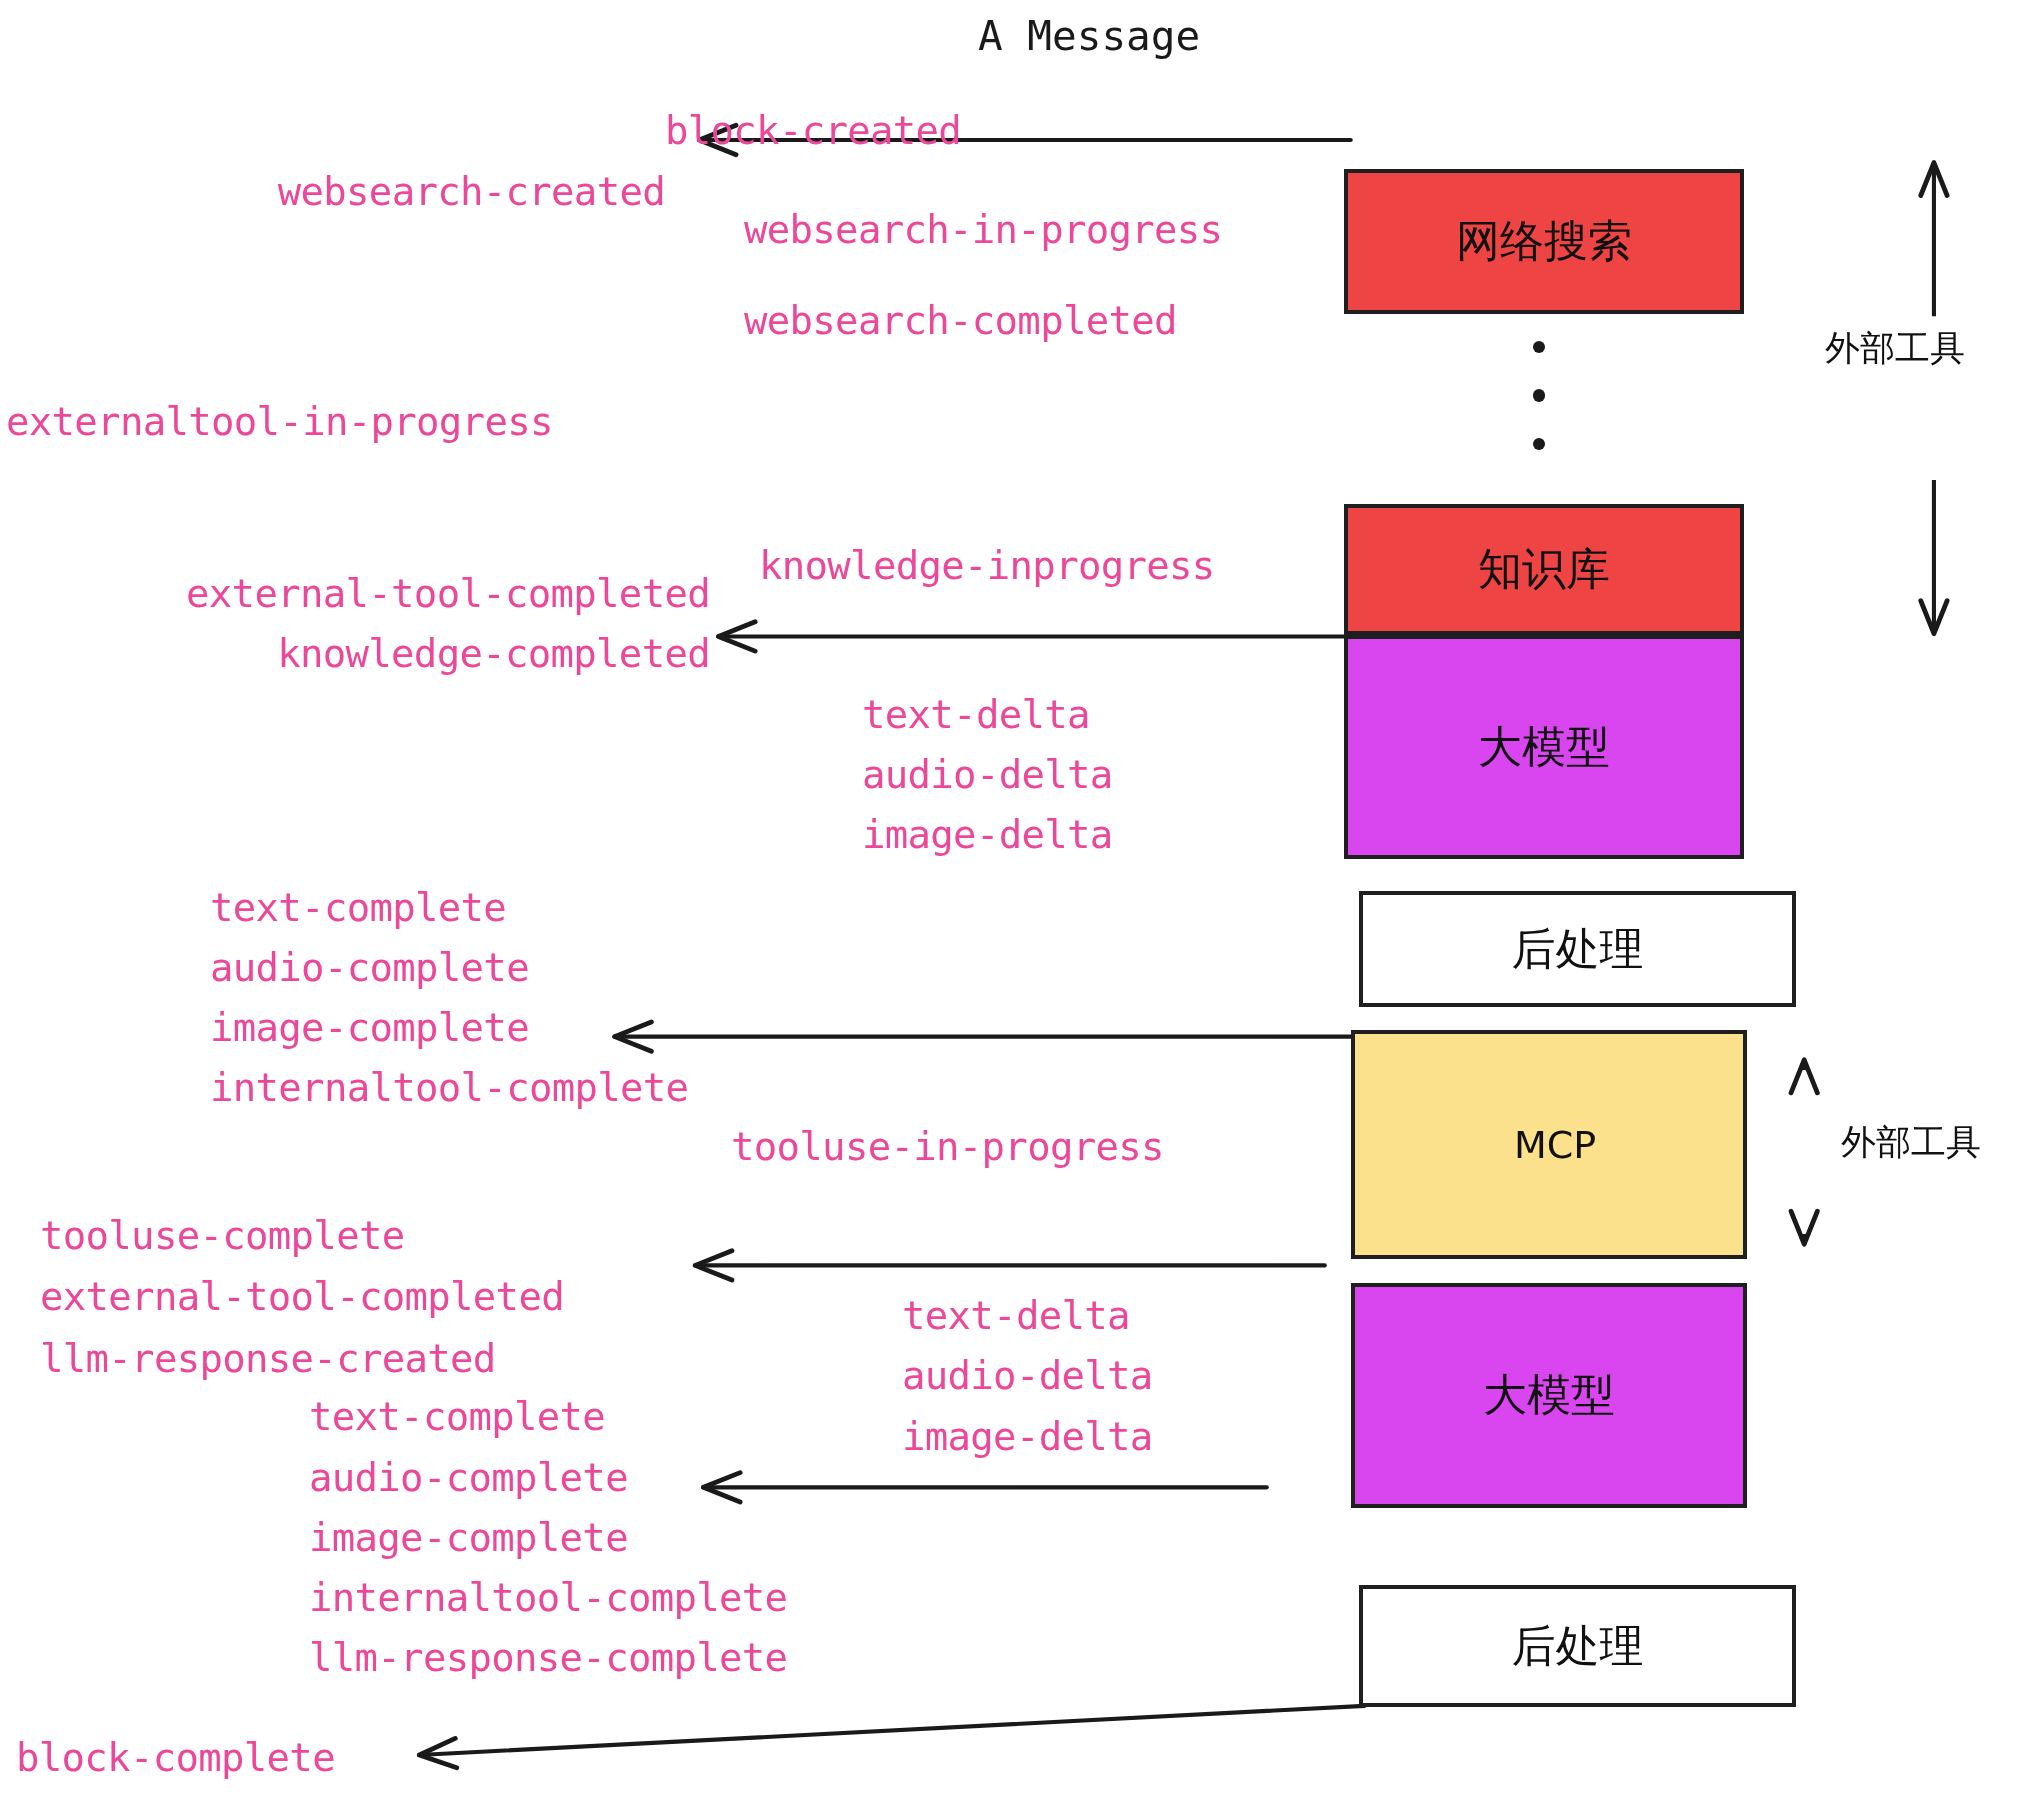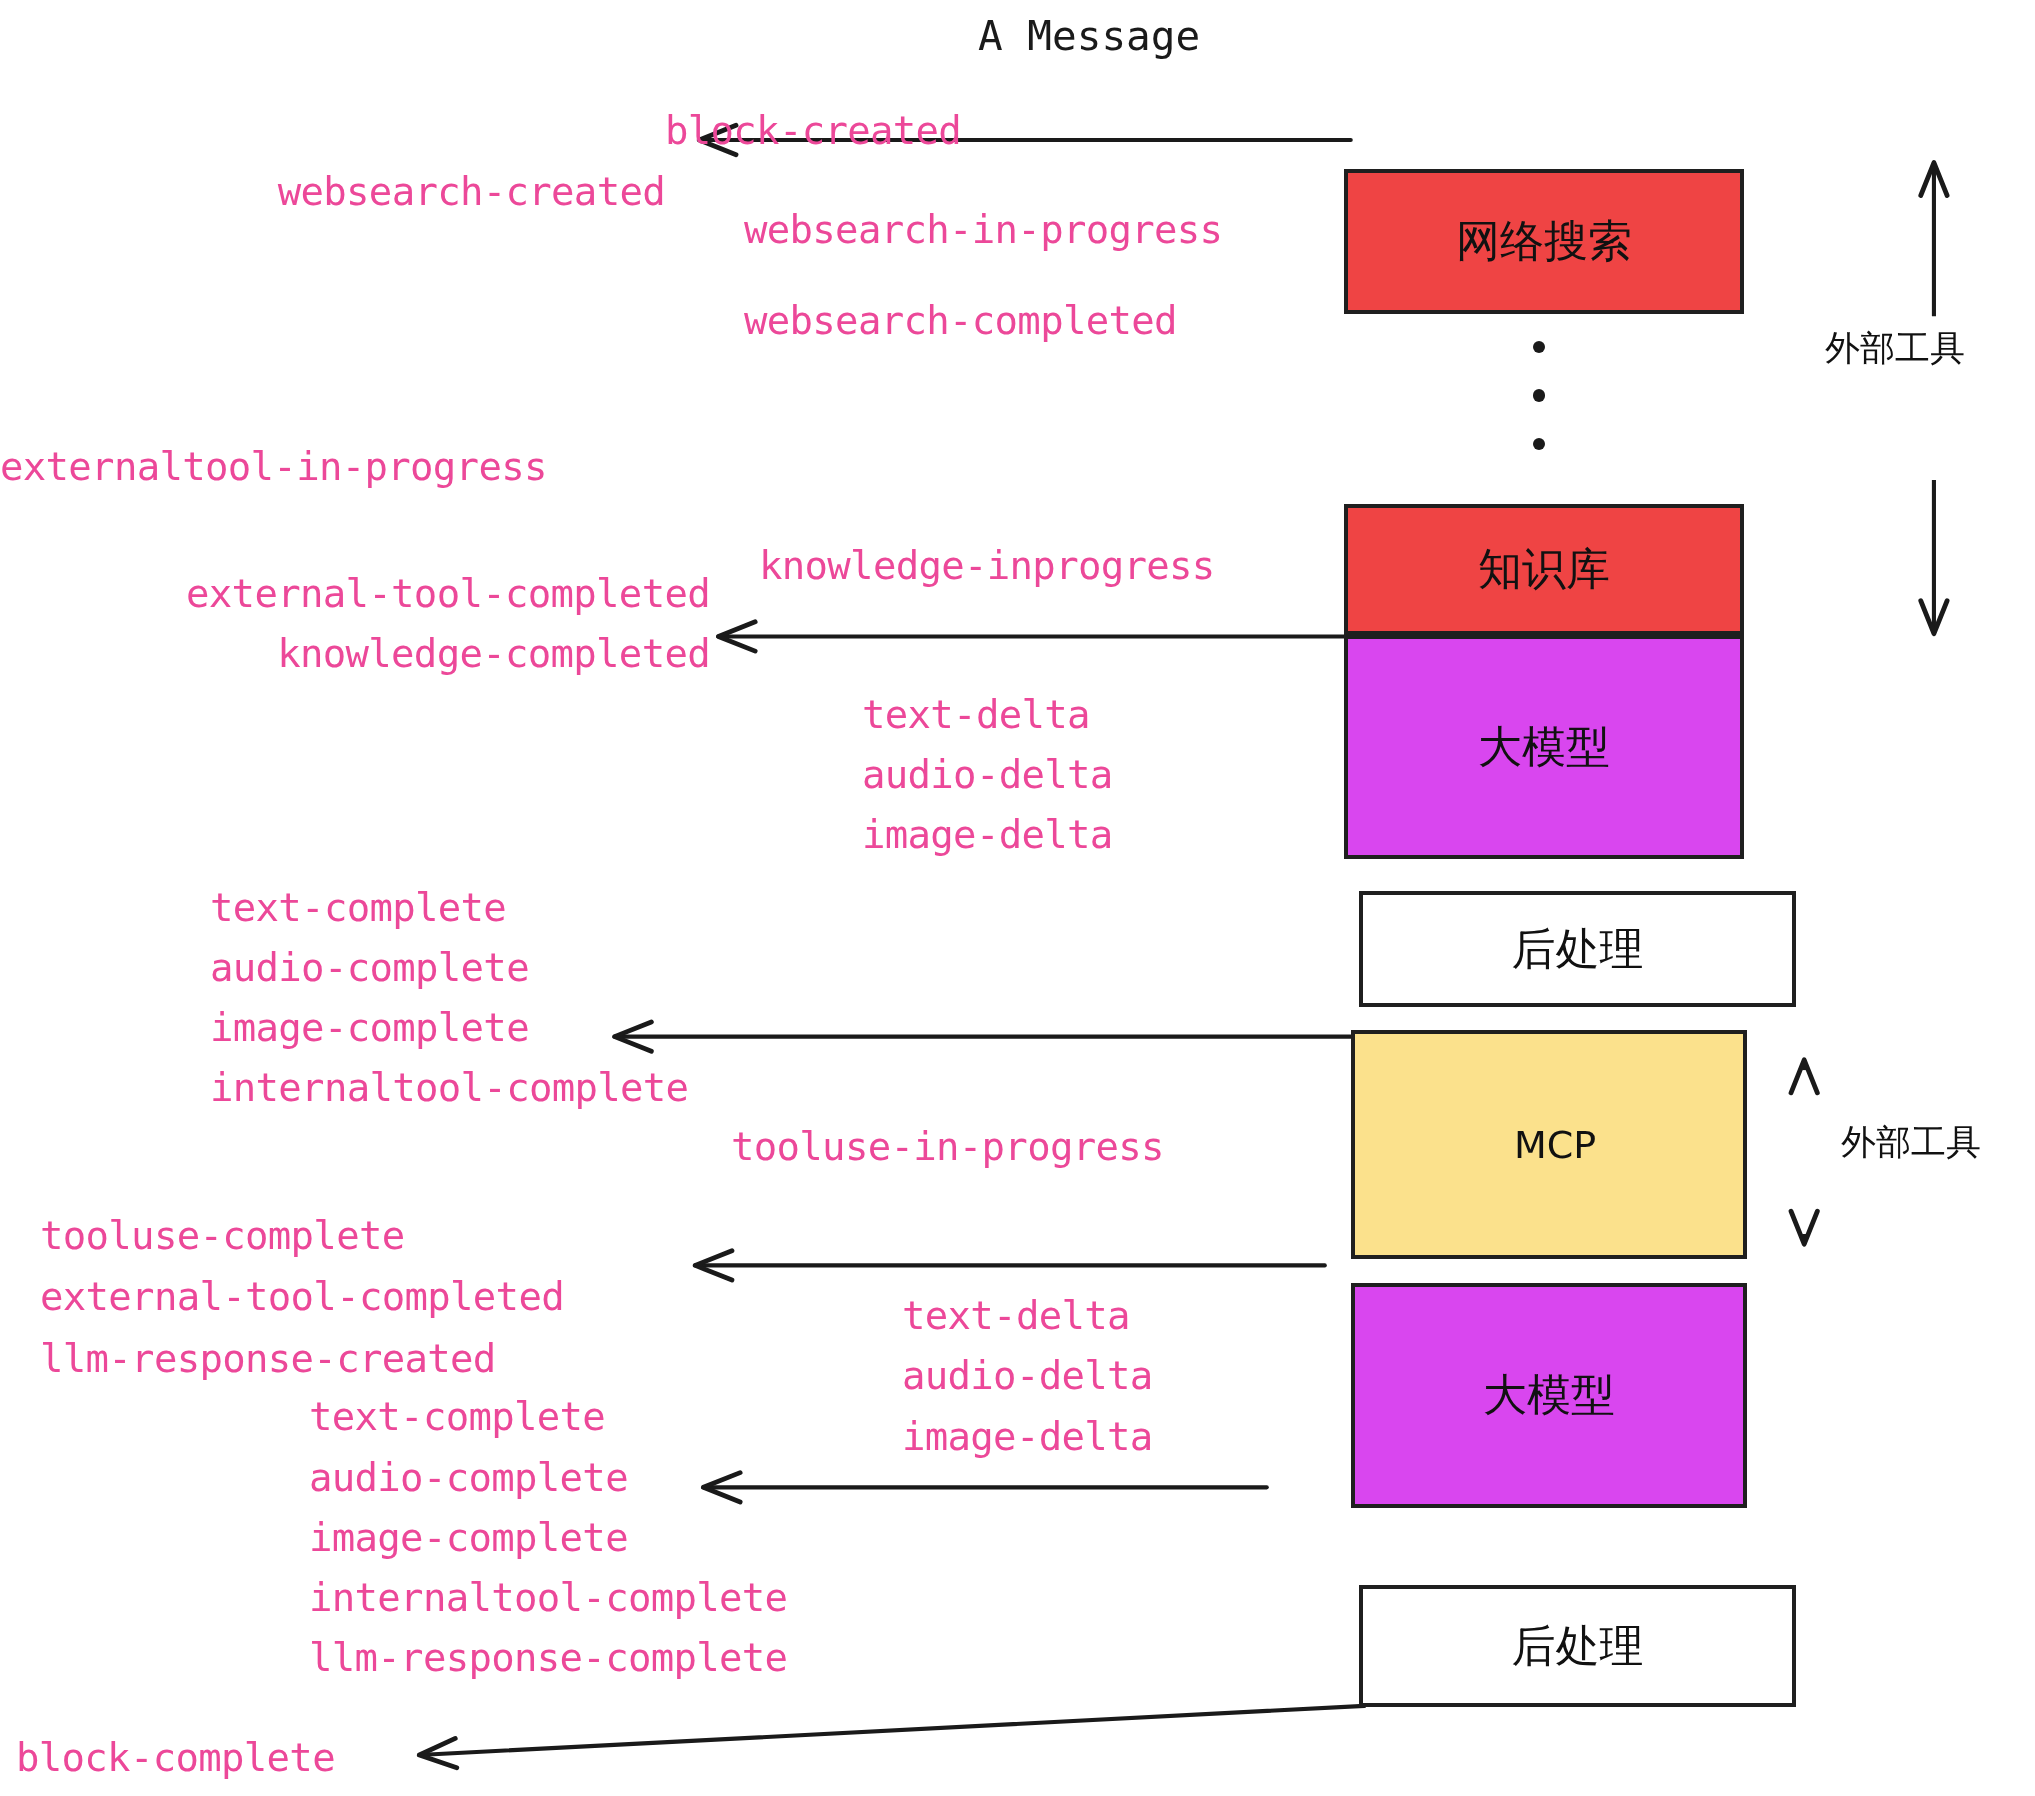--- a/index.html
+++ b/index.html
@@ -139,21 +139,21 @@
       <div class="box green" style="left: 1351px; top: 1283px; width: 396px; height: 225px;">
         <span class="lbl">大模型</span>
       </div>
       <div class="box white" style="left: 1359px; top: 1585px; width: 437px; height: 122px;">
         <span class="lbl">后处理</span>
       </div>
     </div>
   <div id="left-events">
       <div class="evt" style="left: 665px; top: 111px;">block-created</div>
       <div class="evt right" style="left: 665px; top: 172px;">websearch-created</div>
-      <div class="evt" style="left: 0; top: 402px; margin-top: 45px;">externaltool-in-progress</div>
+      <div class="evt" style="left: 6px; top: 402px;">externaltool-in-progress</div>
       <div class="evt right" style="left: 710px; top: 574px;">external-tool-completed</div>
       <div class="evt right" style="left: 710px; top: 634px;">knowledge-completed</div>
       <div class="evt" style="left: 210px; top: 888px;">text-complete</div>
       <div class="evt" style="left: 210px; top: 948px;">audio-complete</div>
       <div class="evt" style="left: 210px; top: 1008px;">image-complete</div>
       <div class="evt" style="left: 210px; top: 1068px;">internaltool-complete</div>
       <div class="evt" style="left: 40px; top: 1216px;">tooluse-complete</div>
       <div class="evt" style="left: 40px; top: 1277px;">external-tool-completed</div>
       <div class="evt" style="left: 40px; top: 1339px;">llm-response-created</div>
       <div class="evt" style="left: 309px; top: 1397px;">text-complete</div>

